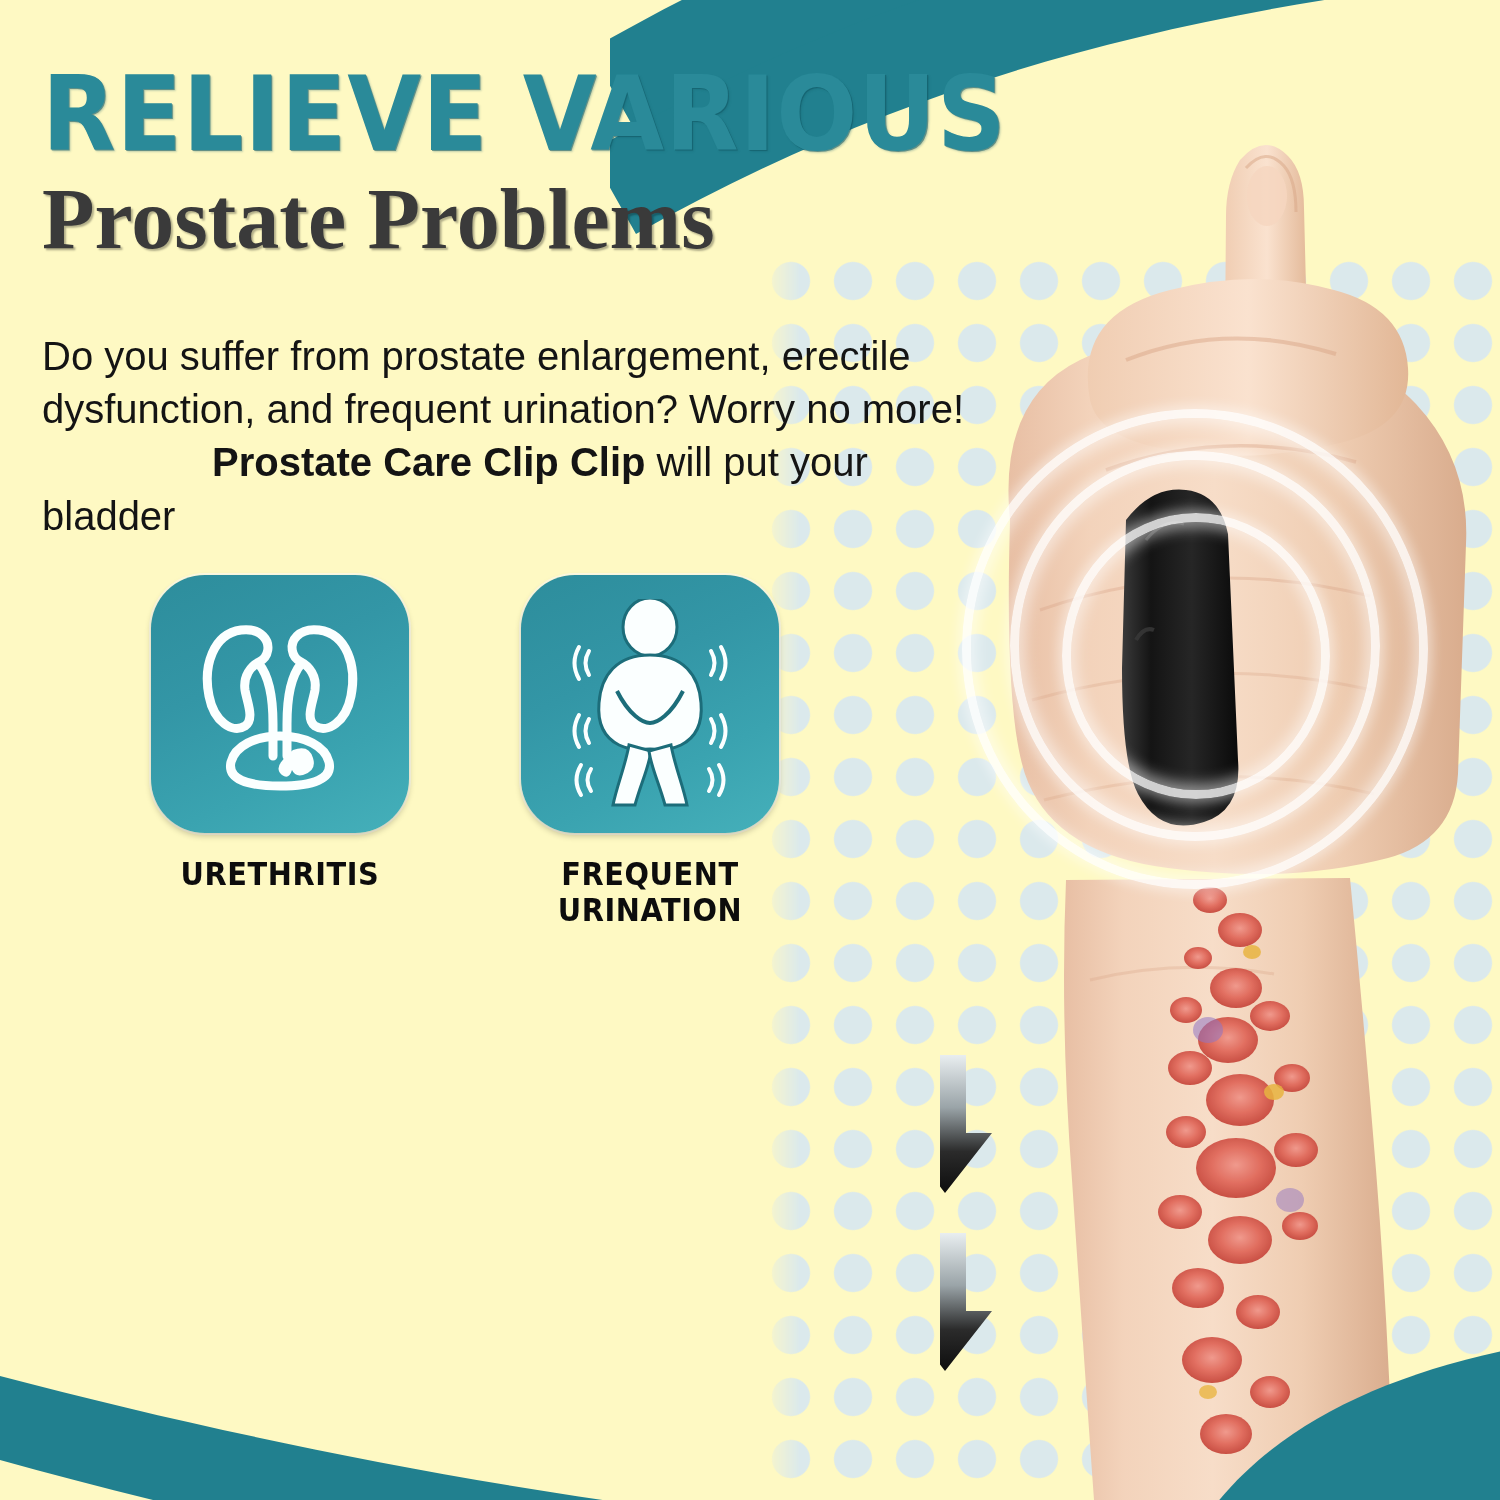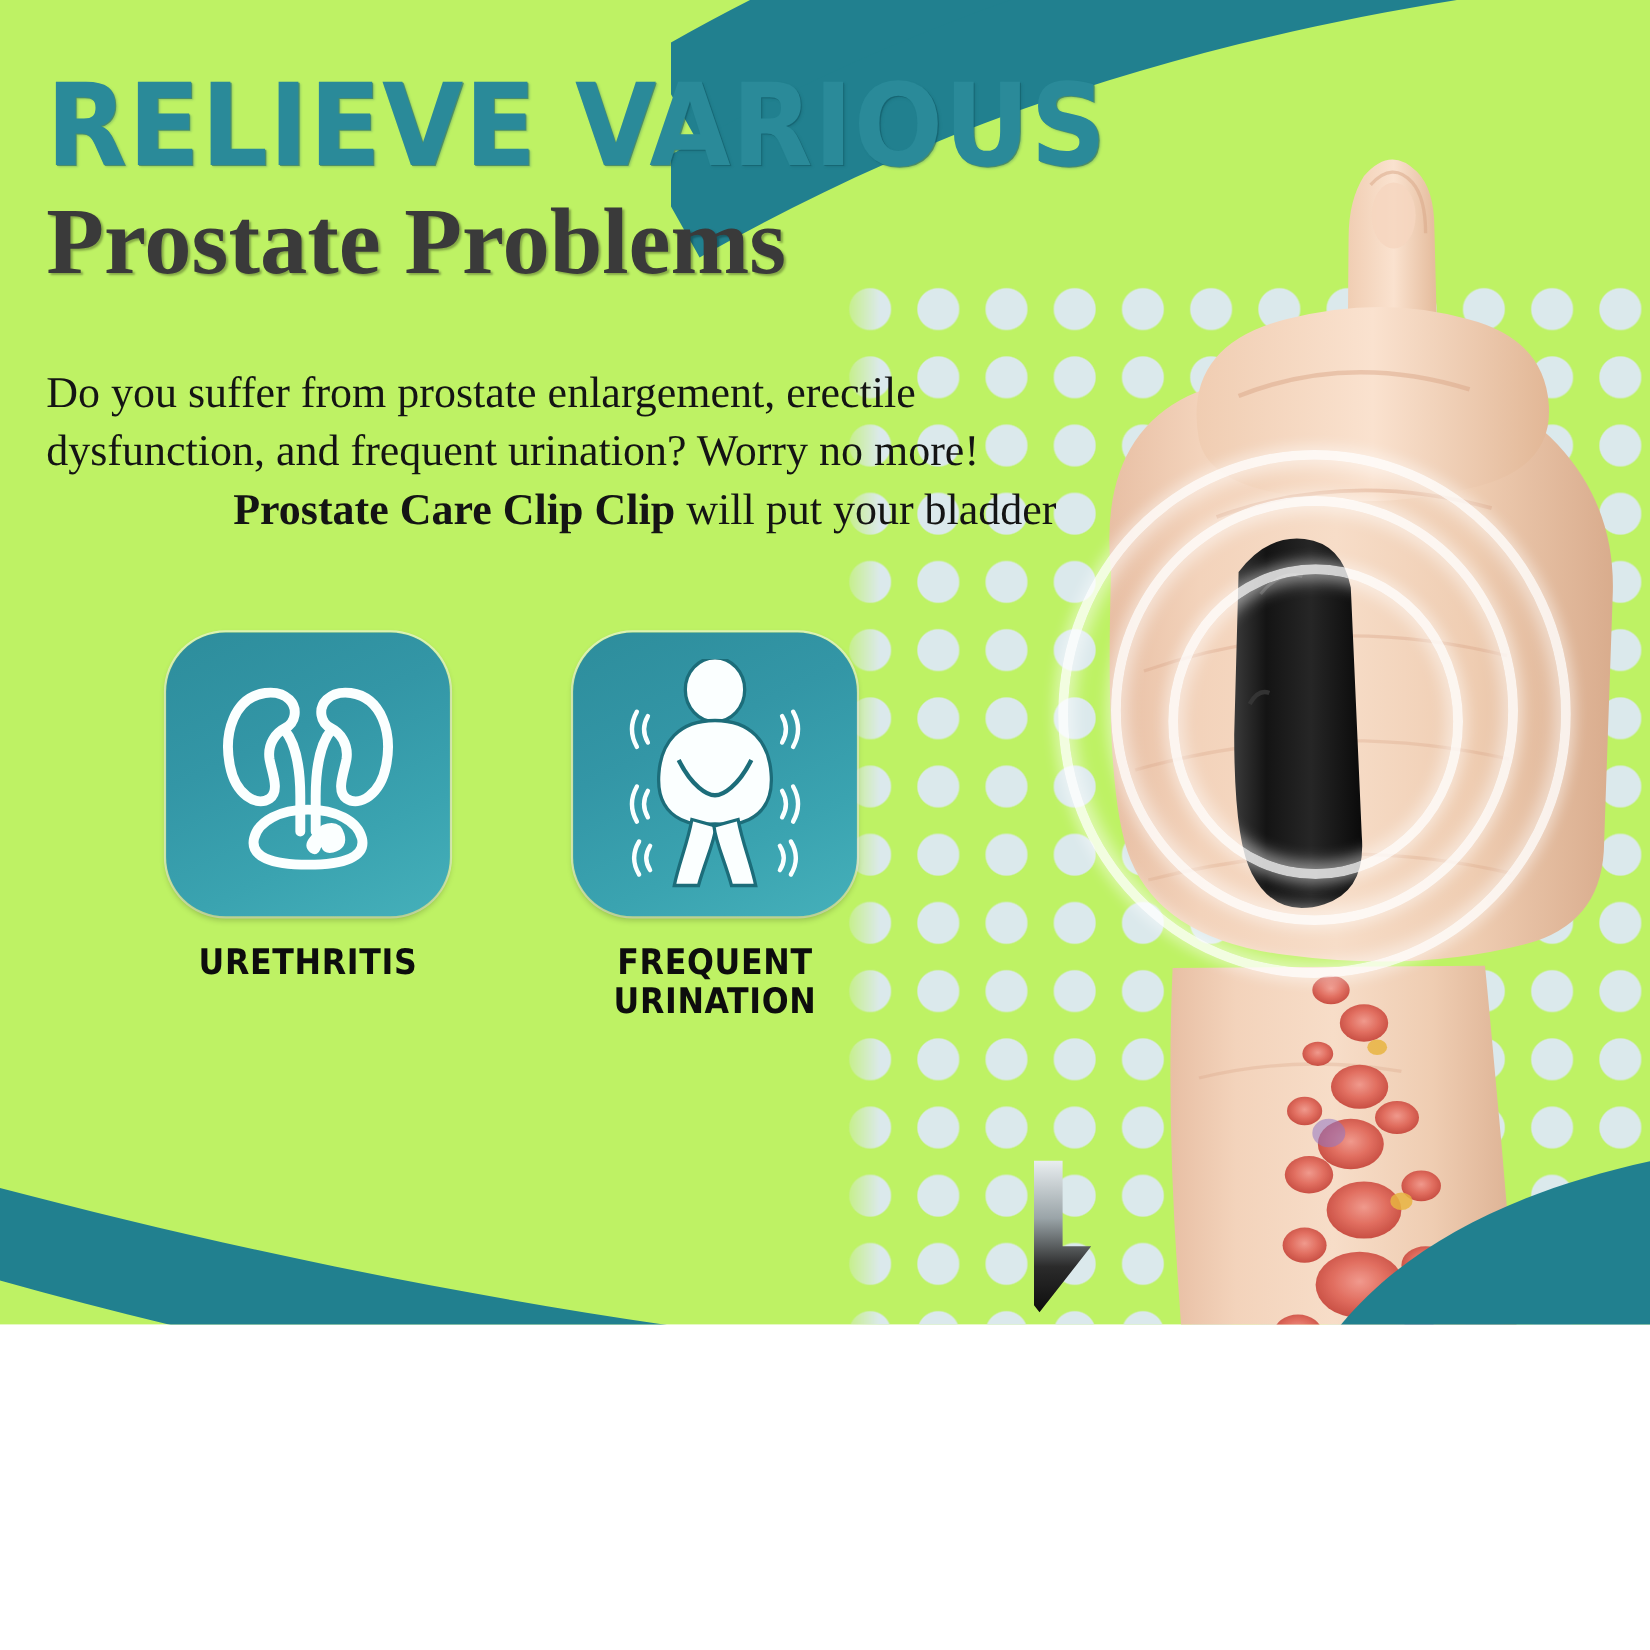--- a/index.html
+++ b/index.html
@@ -1,19 +1,19 @@
 <!DOCTYPE html>
 <html><head>
 <meta charset="utf-8">
 <style>
   html,body{margin:0;padding:0;background:#fff;}
   body{width:1500px;height:1500px;font-family:"Liberation Sans",sans-serif;}
 
   #ad{
-    position:relative;width:1500px;height:1204px;overflow:hidden;background:#bef264;
+    position:relative;width:1500px;height:1500px;overflow:hidden;background:#fef9c3;
   }
 
   
   .dotfield{
     position:absolute;left:760px;top:250px;width:760px;height:1260px;
     background-image:radial-gradient(circle at 50% 50%, #dbe9ec 0 42%, rgba(219,233,236,0) 45%);
     background-size:62px 62px;
     z-index:1;
     -webkit-mask-image:linear-gradient(to right, rgba(0,0,0,0) 0px, #000 40px, #000 100%);
     mask-image:linear-gradient(to right, rgba(0,0,0,0) 0px, #000 40px, #000 100%);
@@ -42,21 +42,21 @@
     font-family:Liberation Serif, serif;
     font-weight:bold;font-size:86px;line-height:1.05;letter-spacing:0px;
     color:#3a3a3a;
     text-shadow:2px 2px 2px rgba(0,0,0,.30);
     white-space:nowrap;
   }
 
   
   .body-copy{
     position:absolute;left:42px;top:330px;width:950px;z-index:8;
-    font-family:Liberation Serif, serif;
+    font-family:Liberation Sans, sans-serif;
     font-size:40px;line-height:1.33;color:#141414;
   }
   .body-copy p{margin:0;}
   .body-copy .indent{display:inline-block;width:170px;}
   .body-copy b{font-weight:bold;}
 
   
   .features{
     position:absolute;left:130px;top:575px;z-index:8;
     display:grid;grid-template-columns:370px 370px;grid-template-rows:auto auto;

